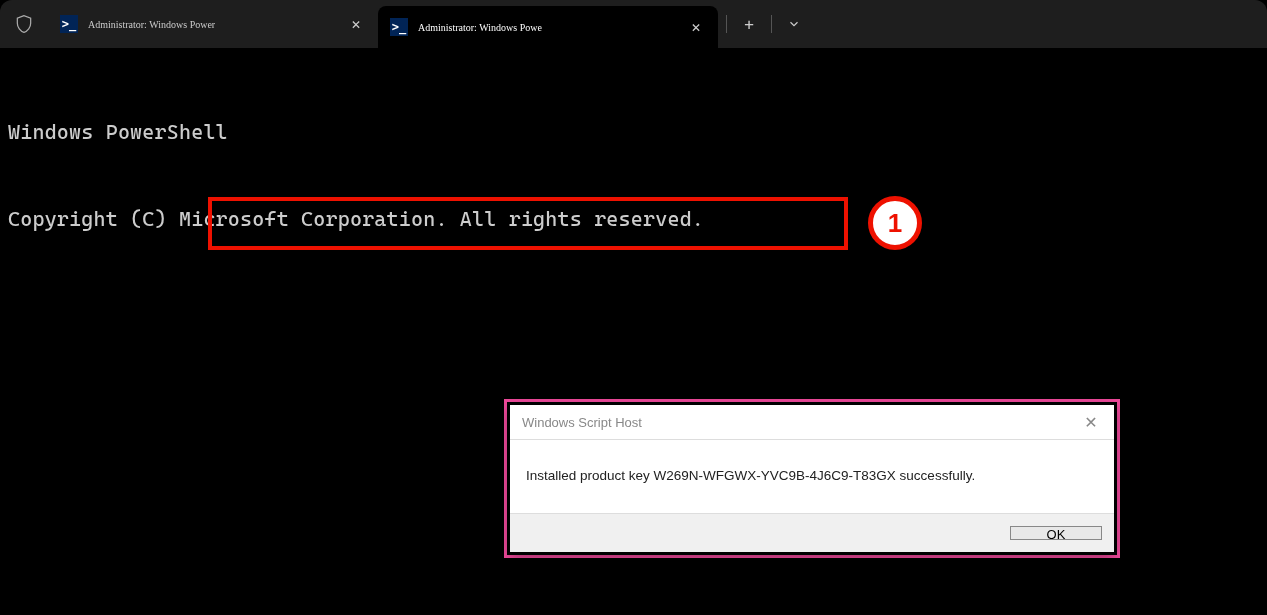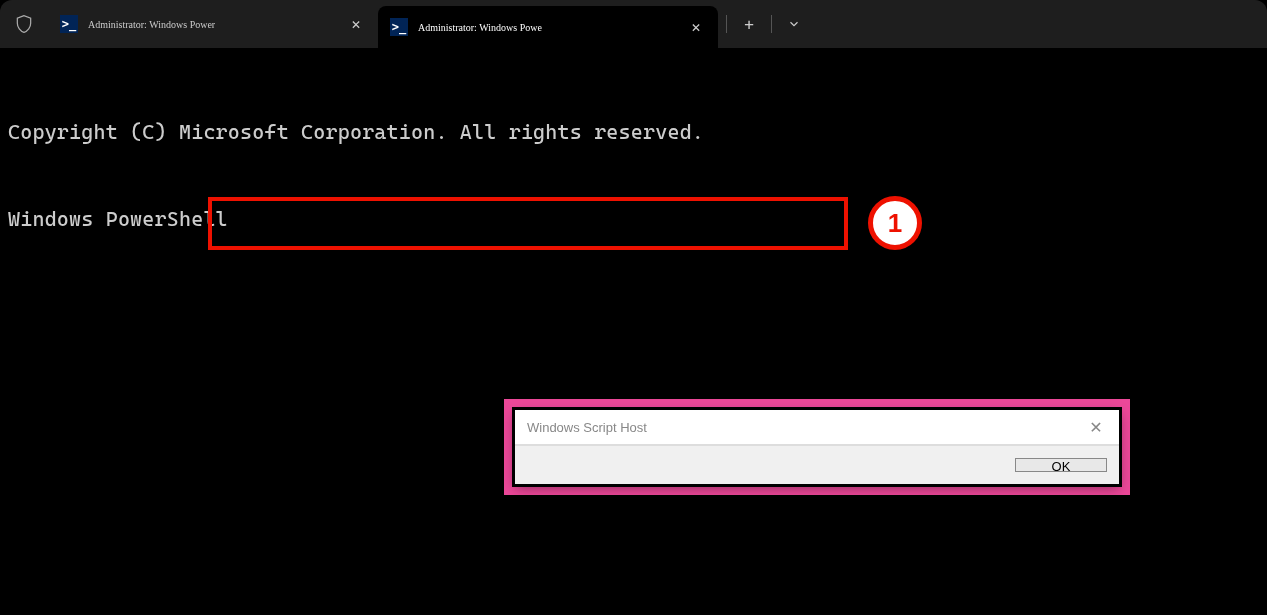--- a/index.html
+++ b/index.html
@@ -143,21 +143,21 @@
       align-items: center;
       justify-content: center;
       font-family: Arial, sans-serif;
       font-size: 26px;
       font-weight: bold;
     }
     .dialog-wrap {
       position: absolute;
       left: 504px;
       top: 399px;
-      border: 8px solid #ec4899;
+      border: 3px solid #ec4899;
       padding: 3px;
       background: transparent;
     }
     .dialog {
       width: 604px;
       background: #f0f0f0;
       font-family: 'Segoe UI', Tahoma, sans-serif;
       box-shadow: 0 4px 12px rgba(0,0,0,0.4);
     }
     .dialog-titlebar {
@@ -233,33 +233,34 @@
       <div class="ctrl-btn">
         <svg width="14" height="14" viewBox="0 0 24 24" fill="none" stroke="#ccc" stroke-width="2">
             <path d="M6 9l6 6 6-6"></path>
           </svg>
       </div>
     </div>
   </div>
 </div>
 
 <div class="terminal">
+  <div class="line">Windows PowerShell</div>
   <div class="line">Copyright (C) Microsoft Corporation. All rights reserved.</div>
-  <div class="line">Windows PowerShell</div>
   <div class="line">&nbsp;</div>
   <div class="line">&nbsp;</div>
   
 </div>
 
 <div class="highlight-box"></div>
 <div class="callout">1</div>
 
 <div class="dialog-wrap">
   <div class="dialog">
     <div class="dialog-titlebar">
       <div class="dialog-title">Windows Script Host</div>
       <div class="dialog-close">✕</div>
     </div>
+    <div class="dialog-body">Installed product key W269N-WFGWX-YVC9B-4J6C9-T83GX successfully.</div>
     <div class="dialog-footer">
       <button class="ok-btn">OK</button>
     </div>
   </div>
 </div>
 
 </body></html>

